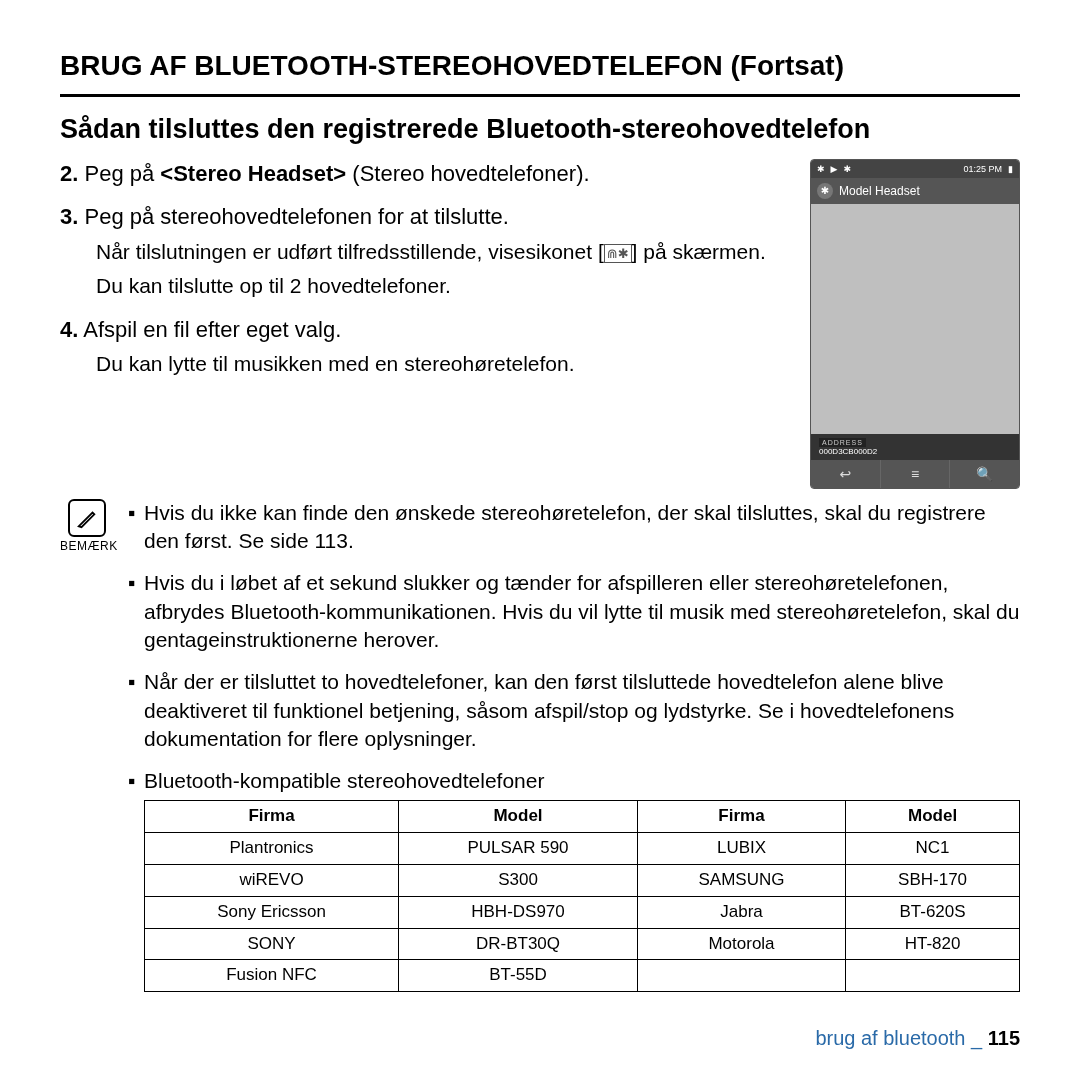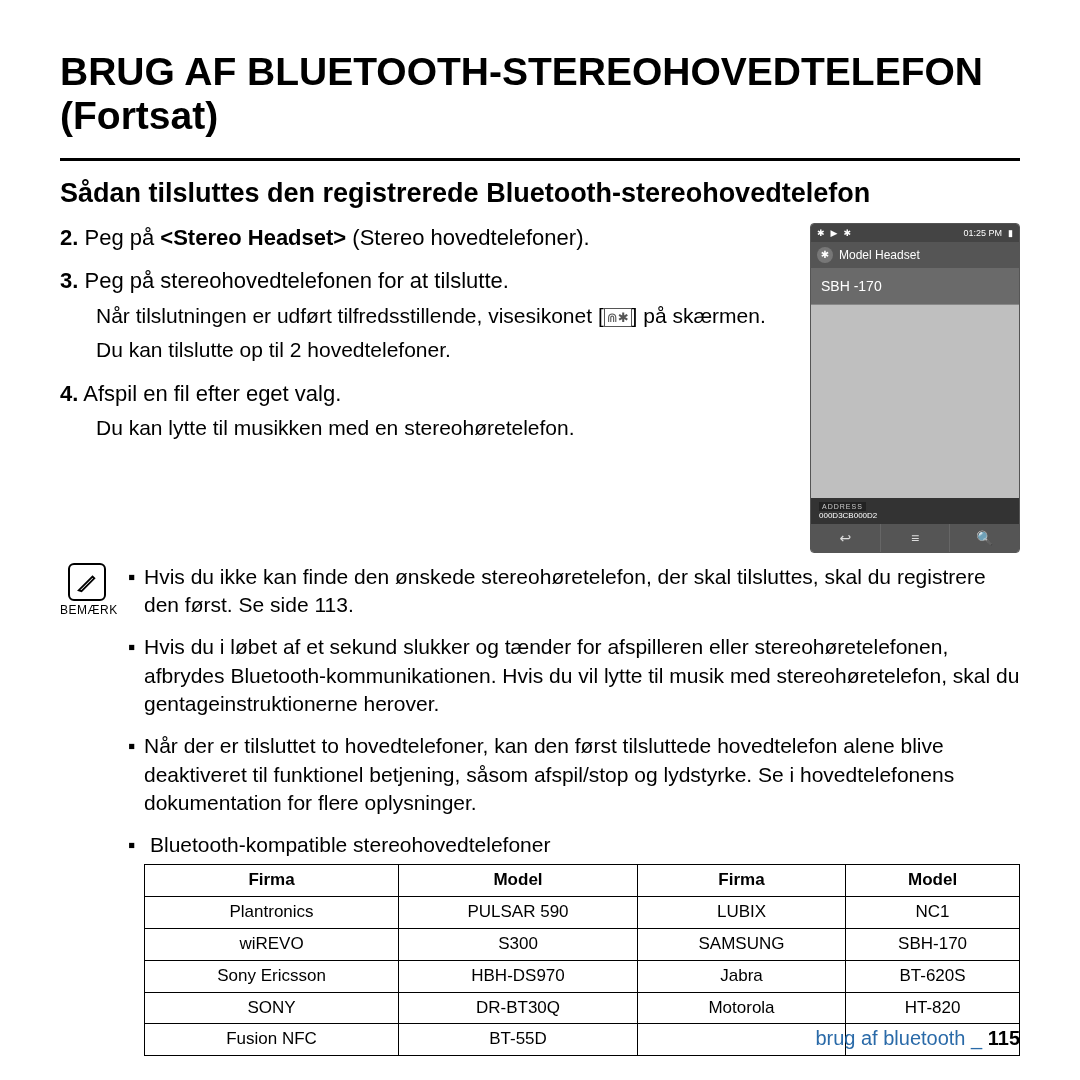--- a/index.html
+++ b/index.html
@@ -6,24 +6,24 @@
   body {
     width: 1080px;
     height: 1080px;
     background: #fff;
     font-family: Arial, Helvetica, sans-serif;
     color: #000;
     padding: 50px 60px 40px 60px;
     position: relative;
   }
   .page-title {
-    font-size: 39px;
+    font-size: 28px;
     font-weight: bold;
     border-bottom: 3px solid #000;
-    padding-bottom: 20px;
+    padding-bottom: 12px;
     margin-bottom: 18px;
   }
   .section-title {
     font-size: 27px;
     font-weight: bold;
     line-height: 1.1;
     margin-bottom: 14px;
   }
   .content-row { display: flex; gap: 20px; }
   .left-col { flex: 1; }
@@ -175,21 +175,20 @@
       <span>✱</span>
       <span>▶</span>
       <span>✱</span>
       <span class="right">01:25 PM</span>
       <span>▮</span>
     </div>
     <div class="screen-header">
       <span class="bt-circle-small">✱</span>
       <span>Model Headset</span>
     </div>
-    <div class="selected-item">SBH -170</div>
     <div class="screen-body"></div>
     <div class="screen-addr">
       <span class="lbl">ADDRESS</span><br>
       <span>000D3CB000D2</span>
     </div>
     <div class="screen-nav">
       <div>↩</div>
       <div>≡</div>
       <div>🔍</div>
     </div>
@@ -215,21 +214,21 @@
         <span class="dash">▪</span>
         <p>Hvis du i løbet af et sekund slukker og tænder for afspilleren eller stereohøretelefonen, afbrydes Bluetooth-kommunikationen. Hvis du vil lytte til musik med stereohøretelefon, skal du gentageinstruktionerne herover.</p>
       </div>
     <div class="note-wrap">
         <span class="dash">▪</span>
         <p>Når der er tilsluttet to hovedtelefoner, kan den først tilsluttede hovedtelefon alene blive deaktiveret til funktionel betjening, såsom afspil/stop og lydstyrke. Se i hovedtelefonens dokumentation for flere oplysninger.</p>
       </div>
 
     <div class="note-wrap">
         <span class="dash">▪</span>
-      <div class="table-caption" style="margin-left:6px">Bluetooth-kompatible stereohovedtelefoner</div>
+      <div class="table-caption" style="margin-left:0">Bluetooth-kompatible stereohovedtelefoner</div>
       <table class="compat" style="margin-left:0;width:100%">
         <thead>
             <tr>
           <th>Firma</th>
           <th>Model</th>
           <th>Firma</th>
           <th>Model</th>
         </tr>
           </thead>
         <tbody>

